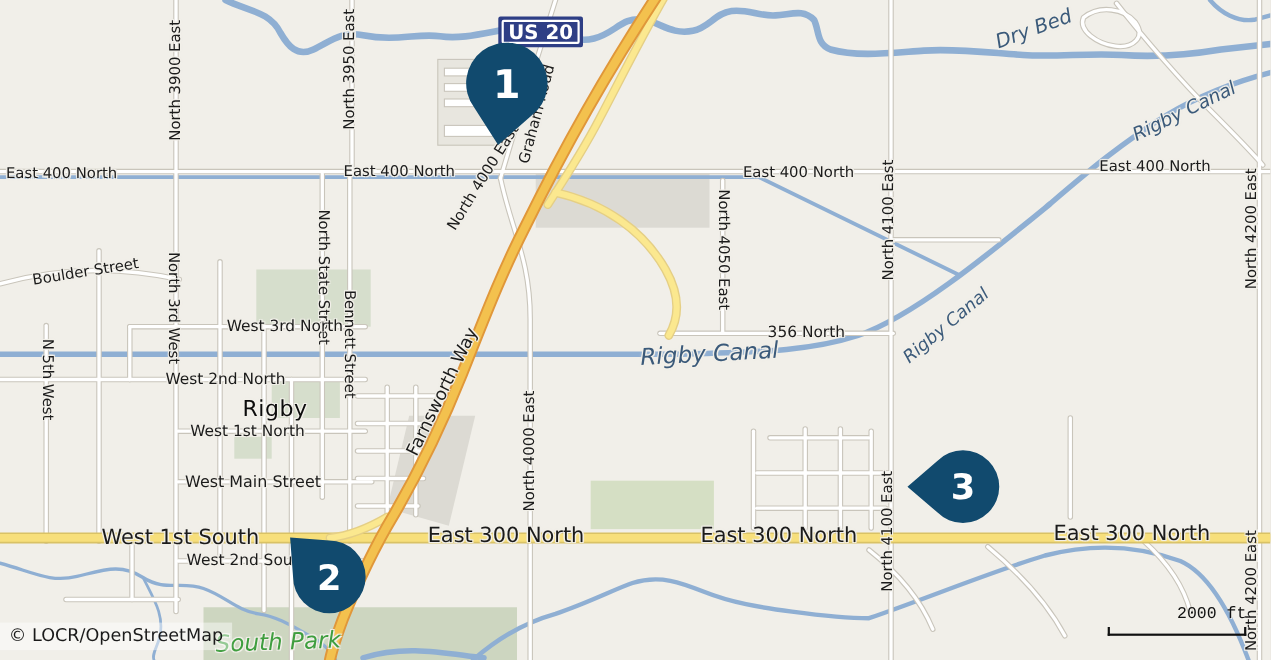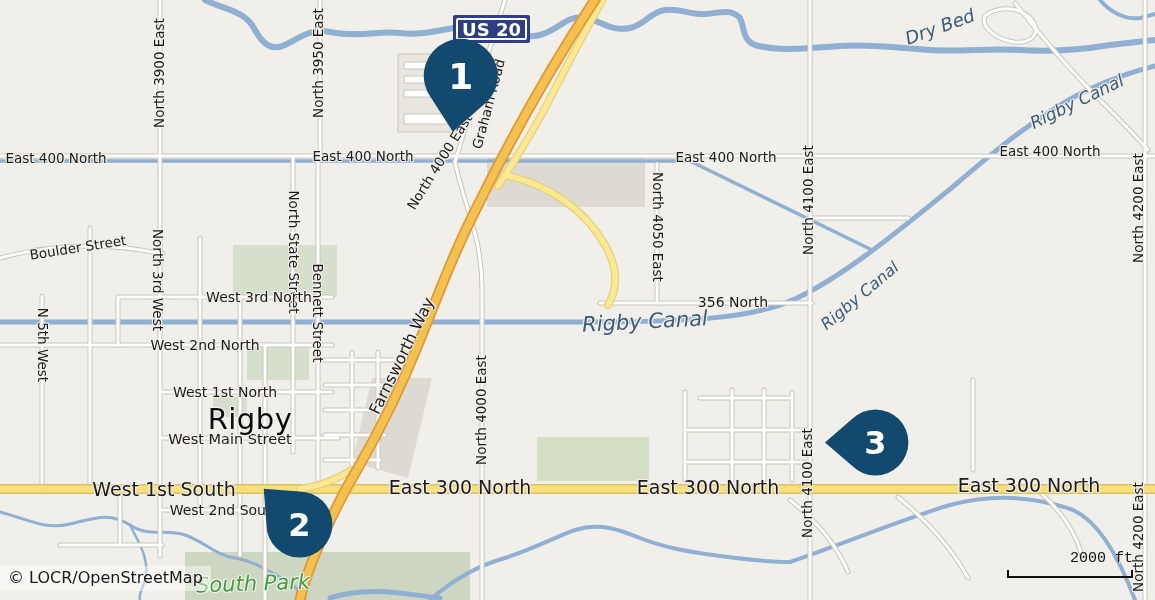--- a/index.html
+++ b/index.html
@@ -226,21 +226,21 @@
       <span class="lbl street" style="left: 205px; top: 345px; font-size: 14px; transform: translate(-50%, -50%) rotate(0deg); text-align: right;">West 2nd North</span>
       <span class="lbl street" style="left: 225px; top: 392px; font-size: 14px; transform: translate(-50%, -50%) rotate(0deg);">West 1st North</span>
       <span class="lbl street" style="left: 230px; top: 439px; font-size: 14.5px; transform: translate(-50%, -50%) rotate(0deg);">West Main Street</span>
       <span class="lbl street" style="left: 225px; top: 510px; font-size: 14px; transform: translate(-50%, -50%) rotate(0deg);">West 2nd South</span>
       <span class="lbl street" style="left: 733px; top: 302px; font-size: 14px; transform: translate(-50%, -50%) rotate(0deg);">356 North</span>
       <span class="lbl street" style="left: 402px; top: 356px; font-size: 16px; transform: translate(-50%, -50%) rotate(-64deg);">Farnsworth Way</span>
       <span class="lbl street" style="left: 164px; top: 489px; font-size: 19px; transform: translate(-50%, -50%) rotate(0deg);">West 1st South</span>
       <span class="lbl street" style="left: 460px; top: 487px; font-size: 19px; transform: translate(-50%, -50%) rotate(0deg);">East 300 North</span>
       <span class="lbl street" style="left: 708px; top: 487px; font-size: 19px; transform: translate(-50%, -50%) rotate(0deg);">East 300 North</span>
       <span class="lbl street" style="left: 1029px; top: 485px; font-size: 19px; transform: translate(-50%, -50%) rotate(0deg);">East 300 North</span>
-      <span class="lbl city" style="left: 250px; top: 371px; font-size: 29px; transform: translate(-50%, -50%) rotate(0deg); margin-top: 48px;">Rigby</span>
+      <span class="lbl city" style="left: 250px; top: 371px; font-size: 20px; transform: translate(-50%, -50%) rotate(0deg);">Rigby</span>
       <span class="lbl water" style="left: 940px; top: 27px; font-size: 18px; transform: translate(-50%, -50%) rotate(-20deg);">Dry Bed</span>
       <span class="lbl water" style="left: 1077px; top: 102px; font-size: 17px; transform: translate(-50%, -50%) rotate(-26deg);">Rigby Canal</span>
       <span class="lbl water" style="left: 860px; top: 296px; font-size: 16px; transform: translate(-50%, -50%) rotate(-40deg);">Rigby Canal</span>
       <span class="lbl water" style="left: 645px; top: 322px; font-size: 21px; transform: translate(-50%, -50%) rotate(-3deg);">Rigby Canal</span>
       <span class="lbl park" style="left: 253px; top: 584px; font-size: 21px; transform: translate(-50%, -50%) rotate(-2deg);">South Park</span>
     </div>
 
   <div id="shield">
     <div class="inner"></div>
     <div class="txt">US 20</div>

